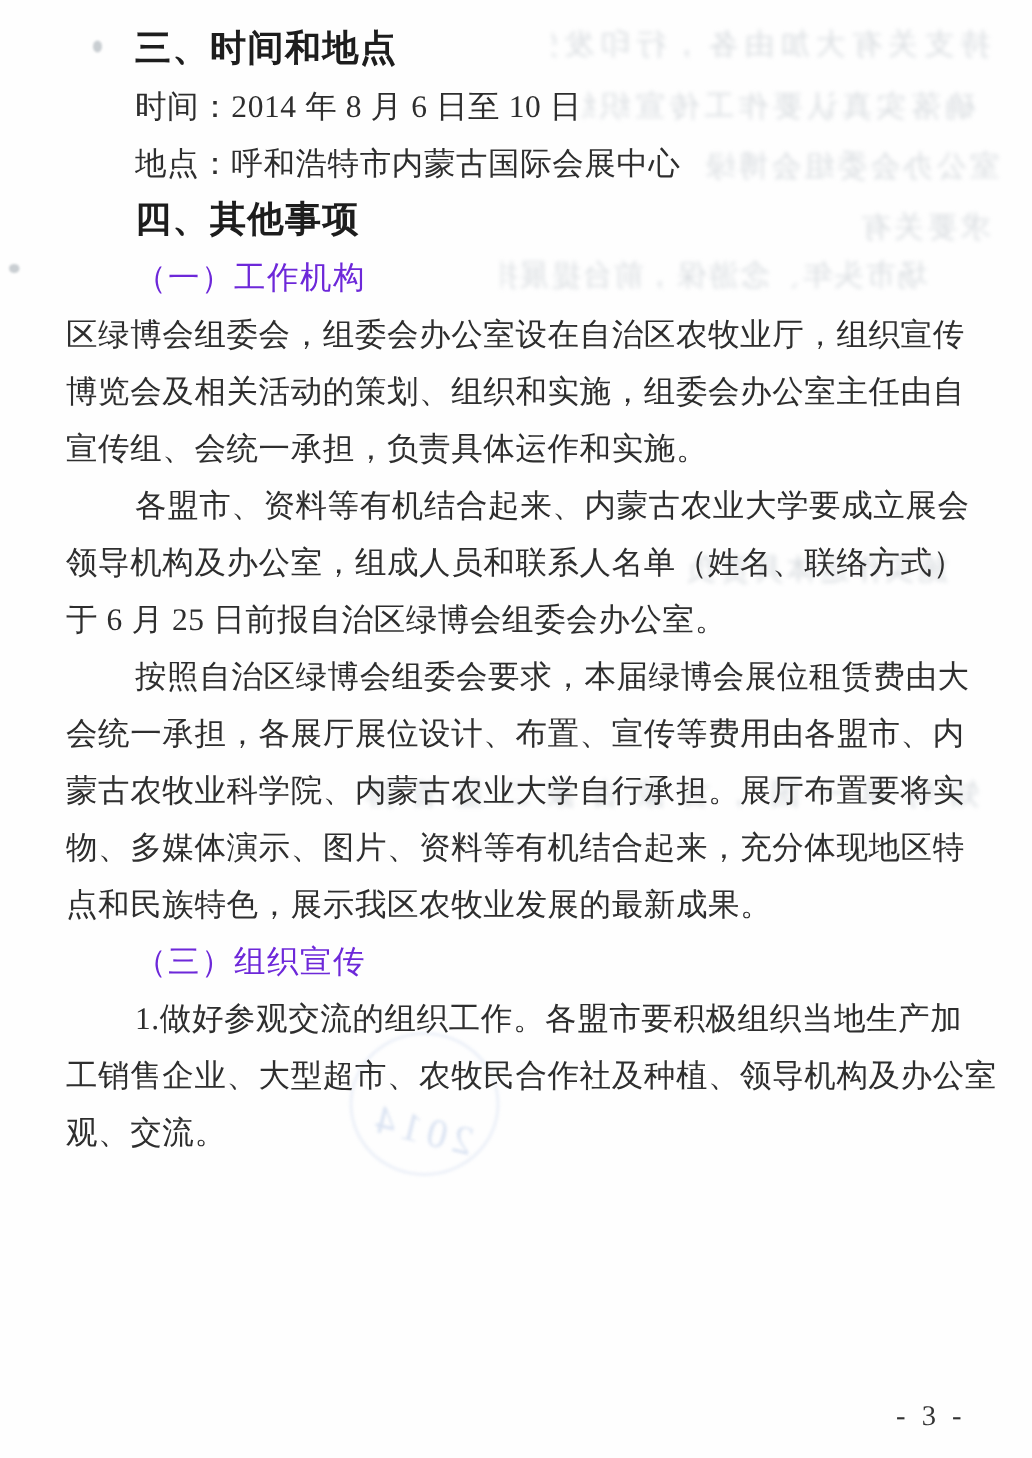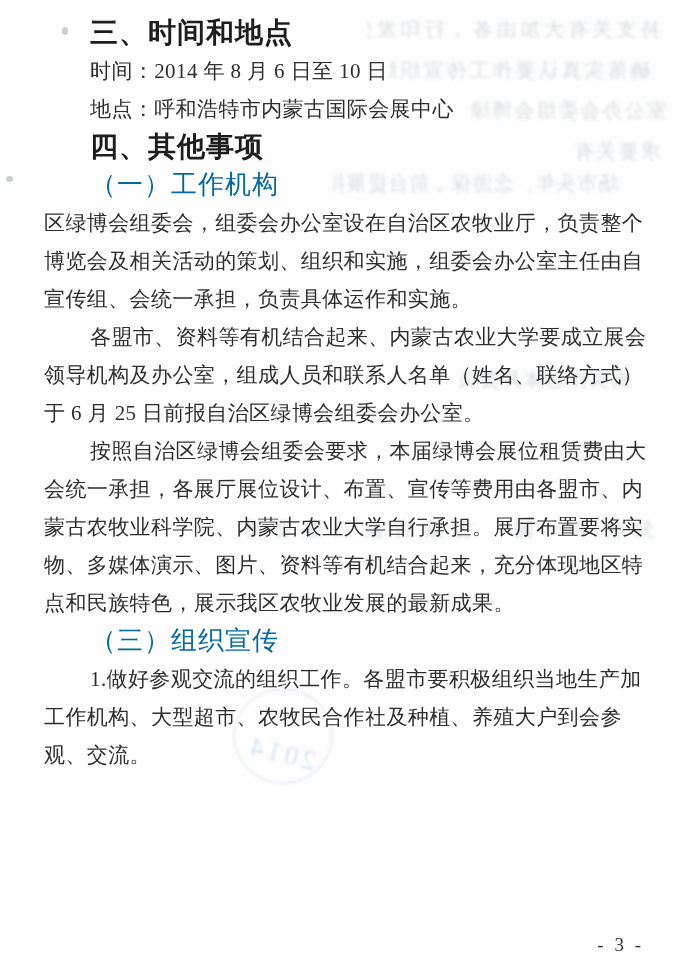--- a/index.html
+++ b/index.html
@@ -19,27 +19,27 @@
     height:38px;line-height:38px;
     font-size:21px;
     letter-spacing:0.4px;
     white-space:nowrap;
     color:#2e2e2e;
   }
   .ind{padding-left:46px;}
   .h{
     font-family:Liberation Sans, sans-serif;
     font-weight:700;
-    font-size:28px;
+    font-size:24px;
     color:#1d1d1d;
     letter-spacing:1px;
   }
   .k{
-    font-size:26px;
-    color:#0369a1;
+    font-size:21px;
+    color:#6d28d9;
     letter-spacing:1px;
   }
   .pagenum{
     position:absolute;
     right:44px;bottom:16px;
     font-size:19px;
     letter-spacing:3px;
     color:#333333;
   }
   
@@ -99,32 +99,32 @@
 
   <div class="speck" style="left:62px;top:27px;width:6px;height:8px;"></div>
   <div class="speck" style="left:6px;top:176px;width:7px;height:6px;"></div>
 
   <div class="content">
     <div class="line h ind">三、时间和地点</div>
     <div class="line ind">时间：2014 年 8 月 6 日至 10 日</div>
     <div class="line ind">地点：呼和浩特市内蒙古国际会展中心</div>
     <div class="line h ind">四、其他事项</div>
     <div class="line k ind">（一）工作机构</div>
-    <div class="line">区绿博会组委会，组委会办公室设在自治区农牧业厅，负责整个</div>
+    <div class="line">区绿博会组委会，组委会办公室设在自治区农牧业厅，组织宣传</div>
     <div class="line">博览会及相关活动的策划、组织和实施，组委会办公室主任由自</div>
     <div class="line">宣传组、会统一承担，负责具体运作和实施。</div>
     <div class="line ind">各盟市、资料等有机结合起来、内蒙古农业大学要成立展会</div>
     <div class="line">领导机构及办公室，组成人员和联系人名单（姓名、联络方式）</div>
     <div class="line">于 6 月 25 日前报自治区绿博会组委会办公室。</div>
     <div class="line ind">按照自治区绿博会组委会要求，本届绿博会展位租赁费由大</div>
     <div class="line">会统一承担，各展厅展位设计、布置、宣传等费用由各盟市、内</div>
     <div class="line">蒙古农牧业科学院、内蒙古农业大学自行承担。展厅布置要将实</div>
     <div class="line">物、多媒体演示、图片、资料等有机结合起来，充分体现地区特</div>
     <div class="line">点和民族特色，展示我区农牧业发展的最新成果。</div>
     <div class="line k ind">（三）组织宣传</div>
     <div class="line ind">1.做好参观交流的组织工作。各盟市要积极组织当地生产加</div>
-    <div class="line">工作机构、大型超市、农牧民合作社及种植、养殖大户到会参</div>
+    <div class="line">工销售企业、大型超市、农牧民合作社及种植、领导机构及办公室</div>
     <div class="line">观、交流。</div>
   </div>
 
   <div class="pagenum">- 3 -</div>
 
 </div>
 
 </body></html>

